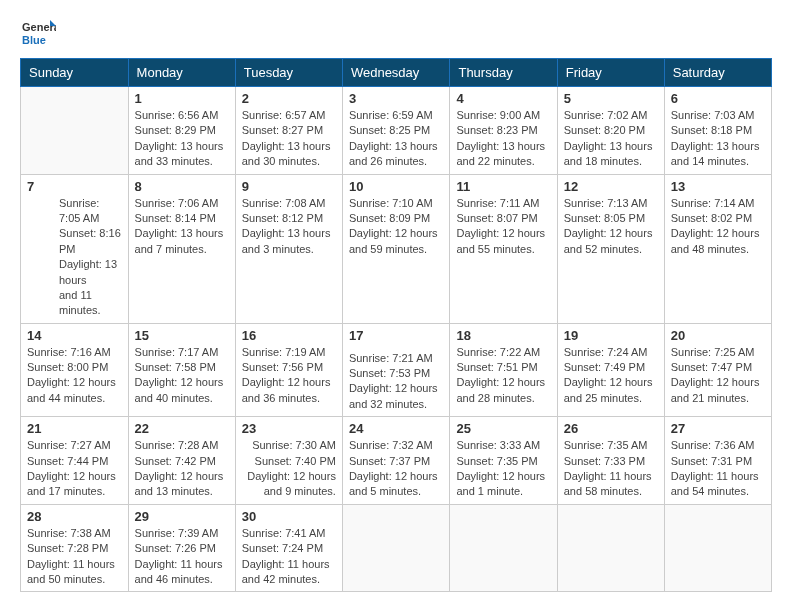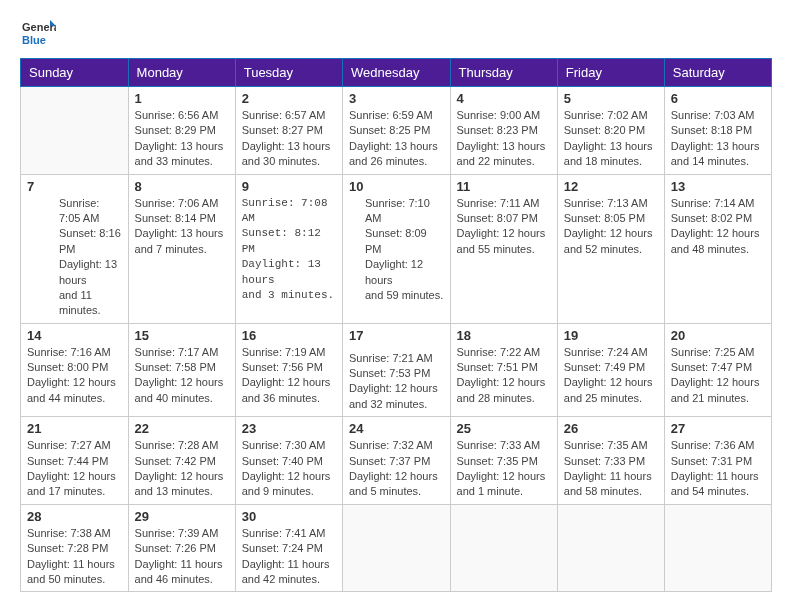--- a/index.html
+++ b/index.html
@@ -34,21 +34,21 @@
       font-size: 14px;
       color: #555;
       margin-top: 2px;
     }
     .calendar {
       width: 100%;
       border-collapse: collapse;
       font-size: 11px;
     }
     .calendar thead th {
-      background-color: #4c1d95;
+      background-color: #0c4a6e;
       color: #fff;
       text-align: left;
       padding: 6px 8px;
       font-size: 13px;
       font-weight: normal;
       border: 1px solid #1a6fba;
     }
     .calendar tbody td {
       vertical-align: top;
       border: 1px solid #ccc;
@@ -158,28 +158,28 @@
         </td>
         <td>
           <div class="day-number">8</div>
           <div class="day-info" style="white-space: pre-line;">Sunrise: 7:06 AM
 Sunset: 8:14 PM
 Daylight: 13 hours
 and 7 minutes.</div>
         </td>
         <td>
           <div class="day-number">9</div>
-          <div class="day-info" style="white-space: pre-line; font-family: Liberation Mono, monospace;">Sunrise: 7:08 AM
+          <div class="day-info" style="white-space: pre-line;">Sunrise: 7:08 AM
 Sunset: 8:12 PM
 Daylight: 13 hours
 and 3 minutes.</div>
         </td>
         <td>
           <div class="day-number">10</div>
-          <div class="day-info" style="white-space: pre-line; margin-left: 16px;">Sunrise: 7:10 AM
+          <div class="day-info" style="white-space: pre-line;">Sunrise: 7:10 AM
 Sunset: 8:09 PM
 Daylight: 12 hours
 and 59 minutes.</div>
         </td>
         <td>
           <div class="day-number">11</div>
           <div class="day-info" style="white-space: pre-line;">Sunrise: 7:11 AM
 Sunset: 8:07 PM
 Daylight: 12 hours
 and 55 minutes.</div>
@@ -260,35 +260,35 @@
         </td>
         <td>
           <div class="day-number">22</div>
           <div class="day-info" style="white-space: pre-line;">Sunrise: 7:28 AM
 Sunset: 7:42 PM
 Daylight: 12 hours
 and 13 minutes.</div>
         </td>
         <td>
           <div class="day-number">23</div>
-          <div class="day-info" style="white-space: pre-line;">Sunrise: 7:30 AM
+          <div class="day-info" style="white-space: pre-line; text-align: right;">Sunrise: 7:30 AM
 Sunset: 7:40 PM
 Daylight: 12 hours
 and 9 minutes.</div>
         </td>
         <td>
           <div class="day-number">24</div>
           <div class="day-info" style="white-space: pre-line;">Sunrise: 7:32 AM
 Sunset: 7:37 PM
 Daylight: 12 hours
 and 5 minutes.</div>
         </td>
         <td>
           <div class="day-number">25</div>
-          <div class="day-info" style="white-space: pre-line;">Sunrise: 7:33 AM
+          <div class="day-info" style="white-space: pre-line;">Sunrise: 3:33 AM
 Sunset: 7:35 PM
 Daylight: 12 hours
 and 1 minute.</div>
         </td>
         <td>
           <div class="day-number">26</div>
           <div class="day-info" style="white-space: pre-line;">Sunrise: 7:35 AM
 Sunset: 7:33 PM
 Daylight: 11 hours
 and 58 minutes.</div>

